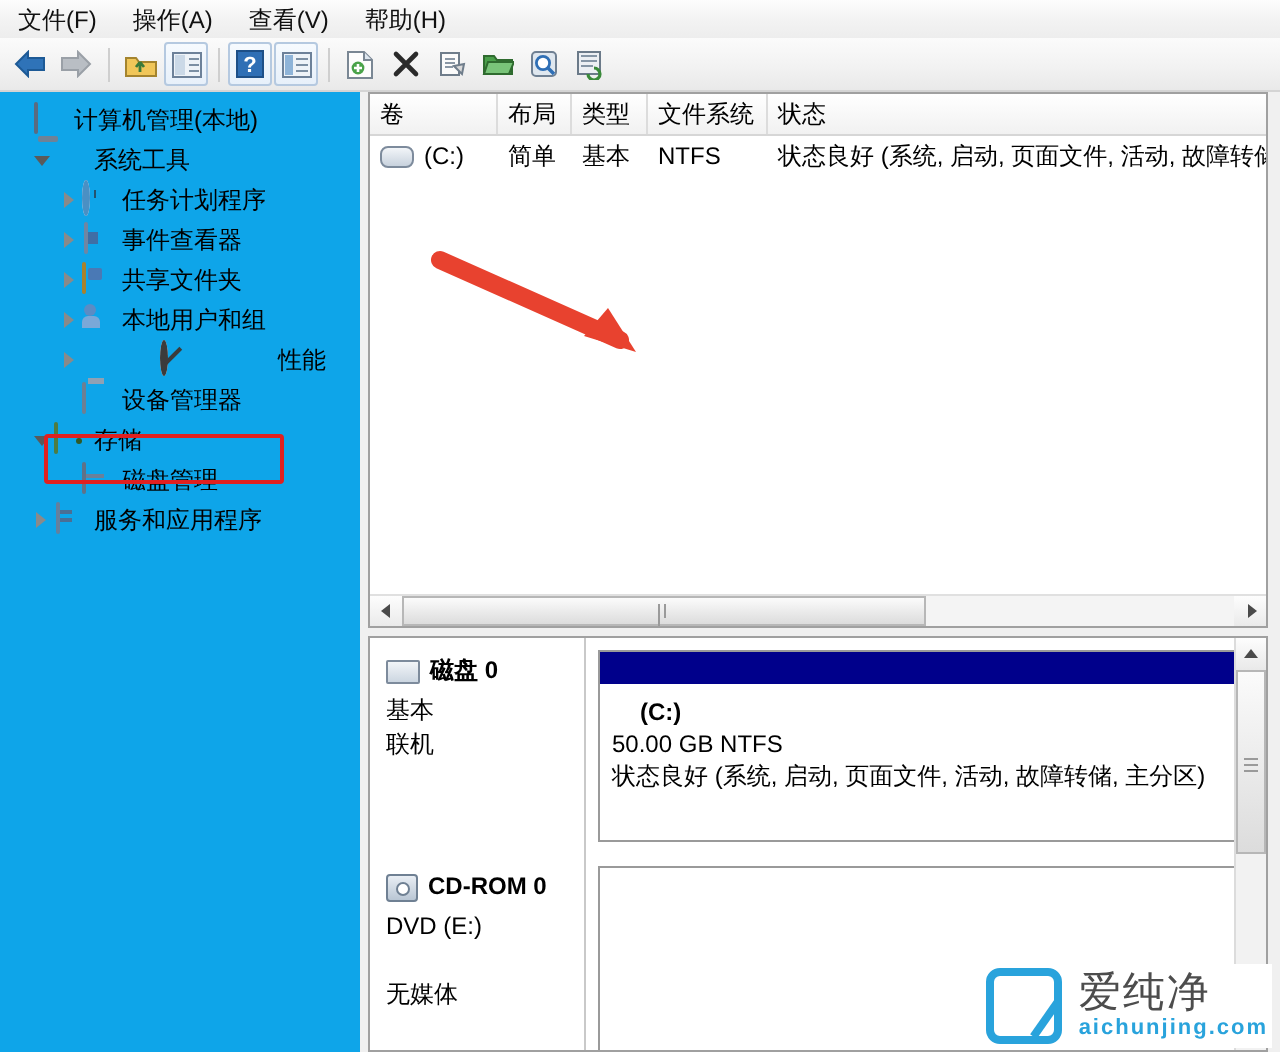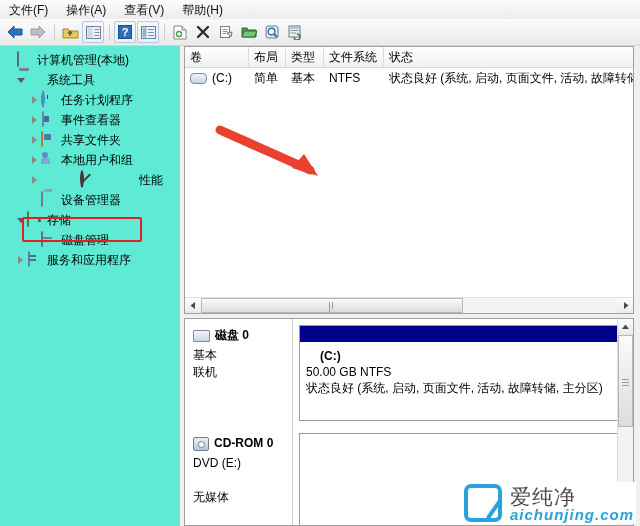--- a/index.html
+++ b/index.html
@@ -59,21 +59,21 @@
   .tb-sep {
     width: 1px; height: 17px;
     background: #cfcfcf;
     margin: 0 4px;
   }
 
   
   .tree-pane {
     position: absolute; left: 0; top: 46px;
     width: 180px; height: 480px;
-    background: #5eead4;
+    background: #0ea5e9;
     border-right: 1px solid #d8d8d8;
     overflow: hidden;
   }
   .splitter {
     position: absolute; left: 180px; top: 46px;
     width: 4px; height: 480px;
     background: #f0f0f0;
   }
   .right-pane {
     position: absolute; left: 184px; top: 46px;
@@ -402,22 +402,22 @@
     width: 22px; height: 22px;
     border-right: 4px solid #29a3dc;
     transform: rotate(35deg);
   }
   .wm-text { display: flex; flex-direction: column; }
   .wm-cn {
     font-size: 21px; font-weight: normal; color: #4d4d4d;
     letter-spacing: 1px; line-height: 23px;
   }
   .wm-en {
-    font-size: 15px; font-weight: bold; color: #29a3dc;
-    letter-spacing: 1px; line-height: 13px; font-style: italic;
+    font-size: 11px; font-weight: bold; color: #29a3dc;
+    letter-spacing: 1px; line-height: 13px;
   }
 </style>
 </head>
 <body>
 
 <div id="app">
 
   <div class="menubar">
     <div class="menu-item">文件(F)</div>
     <div class="menu-item">操作(A)</div>

